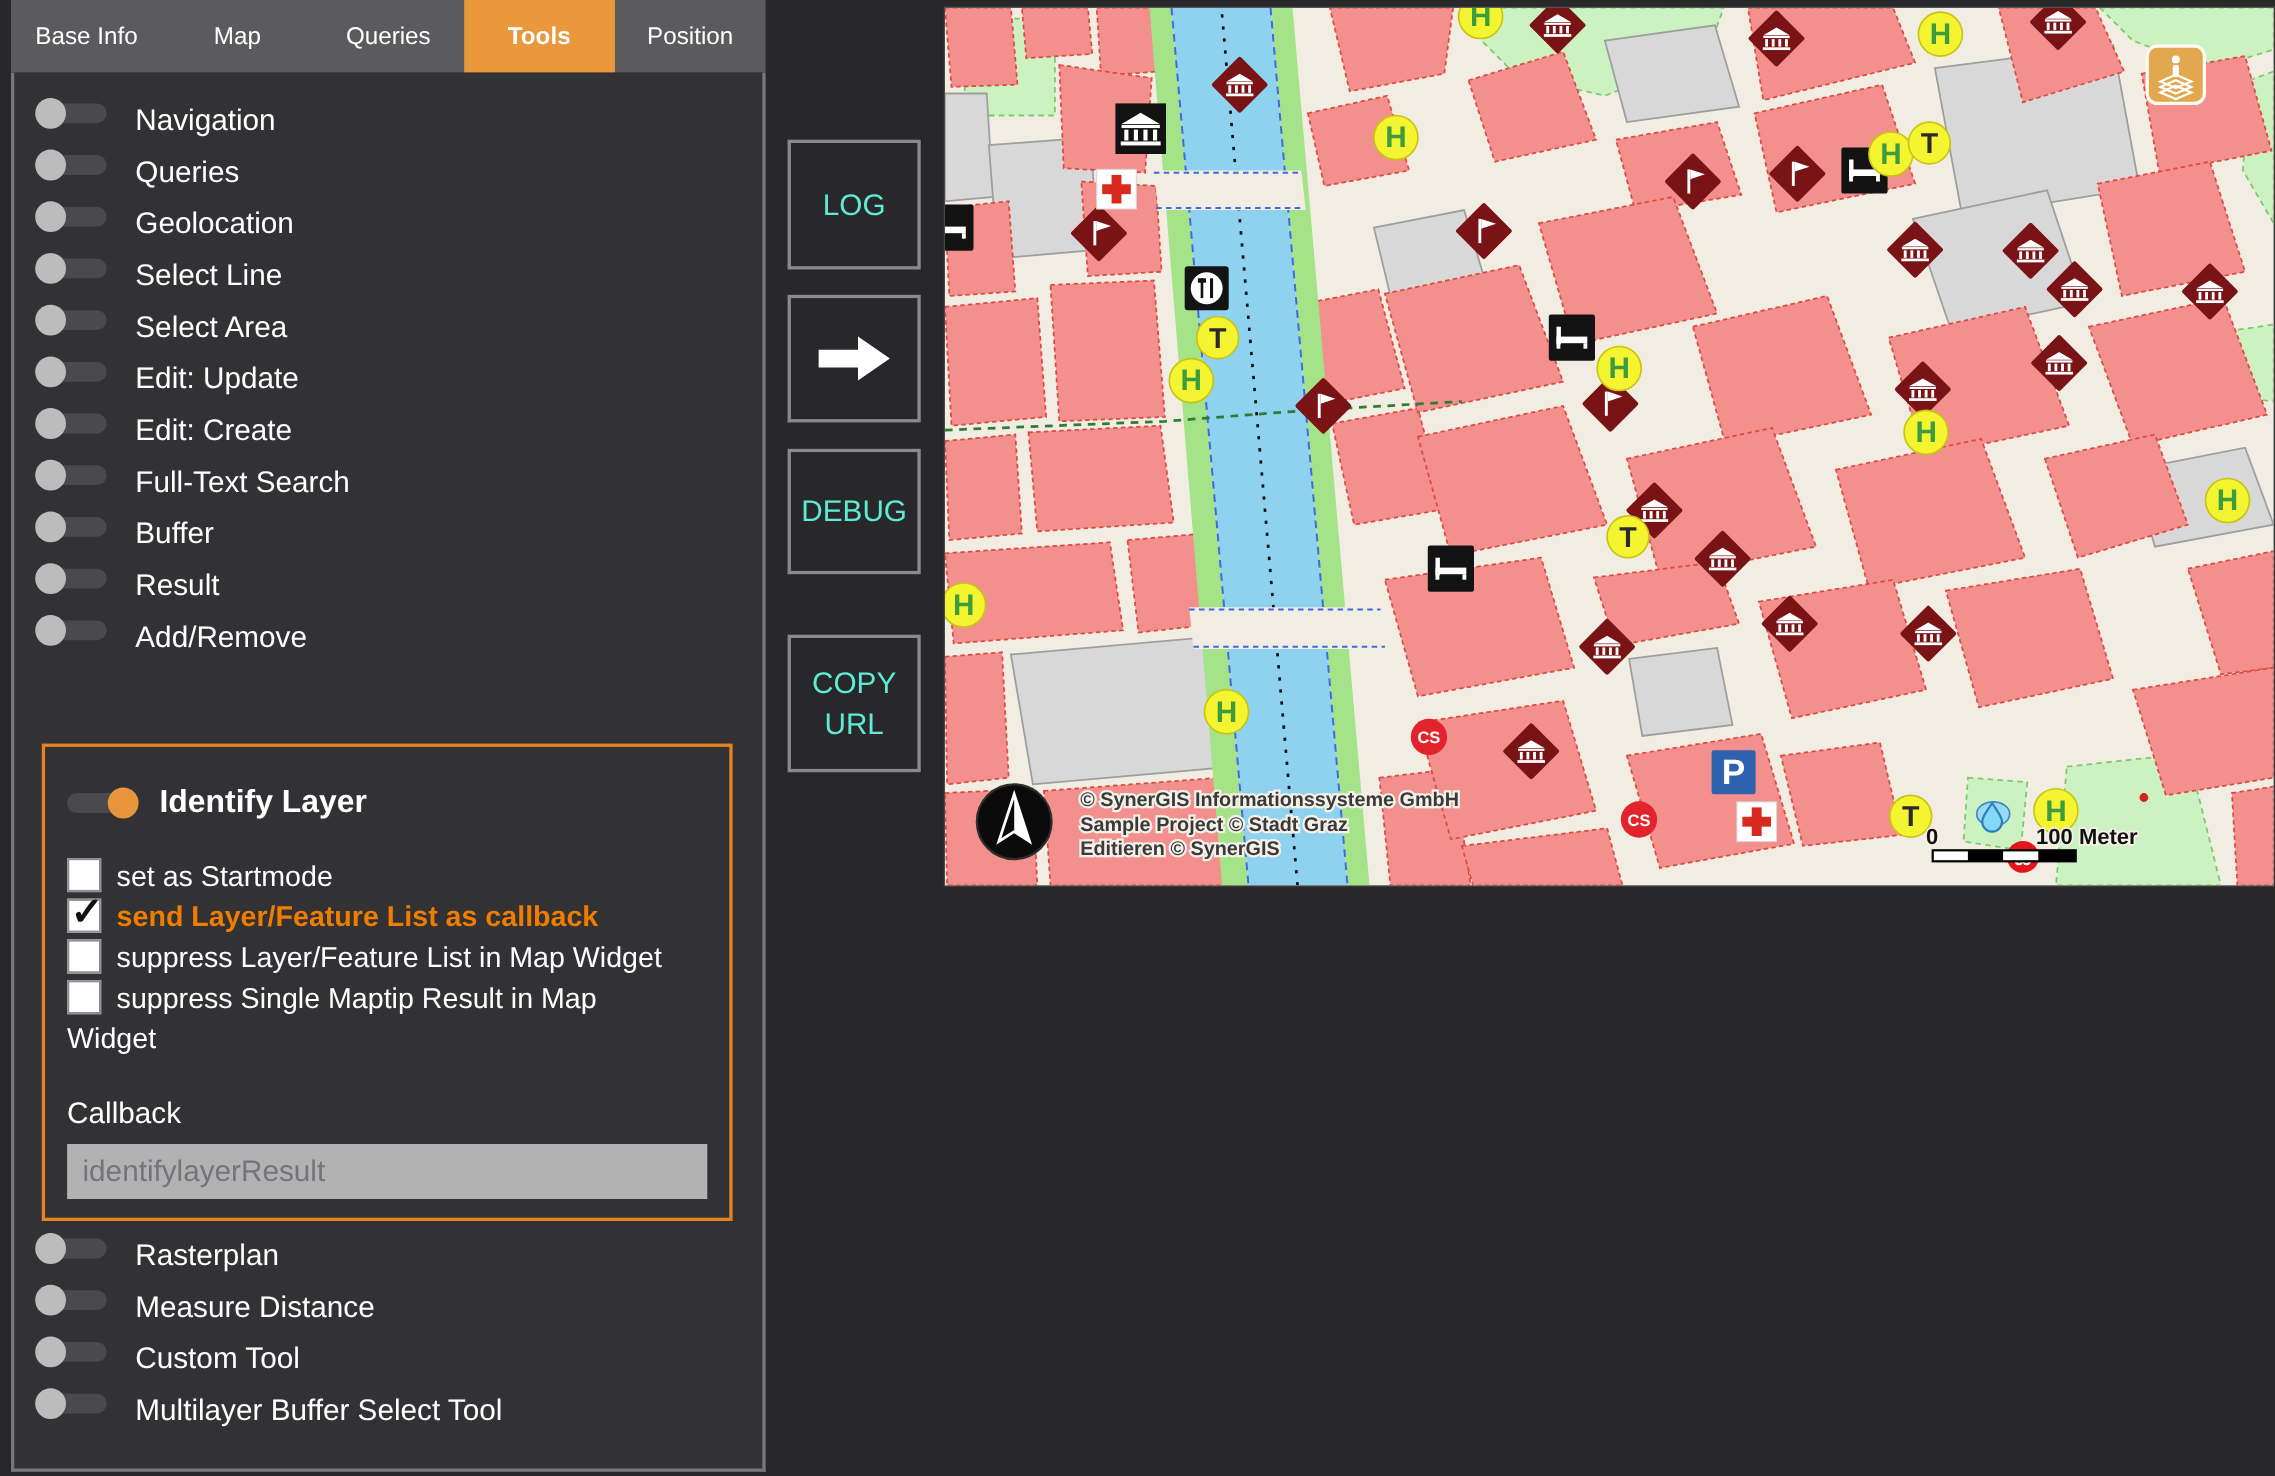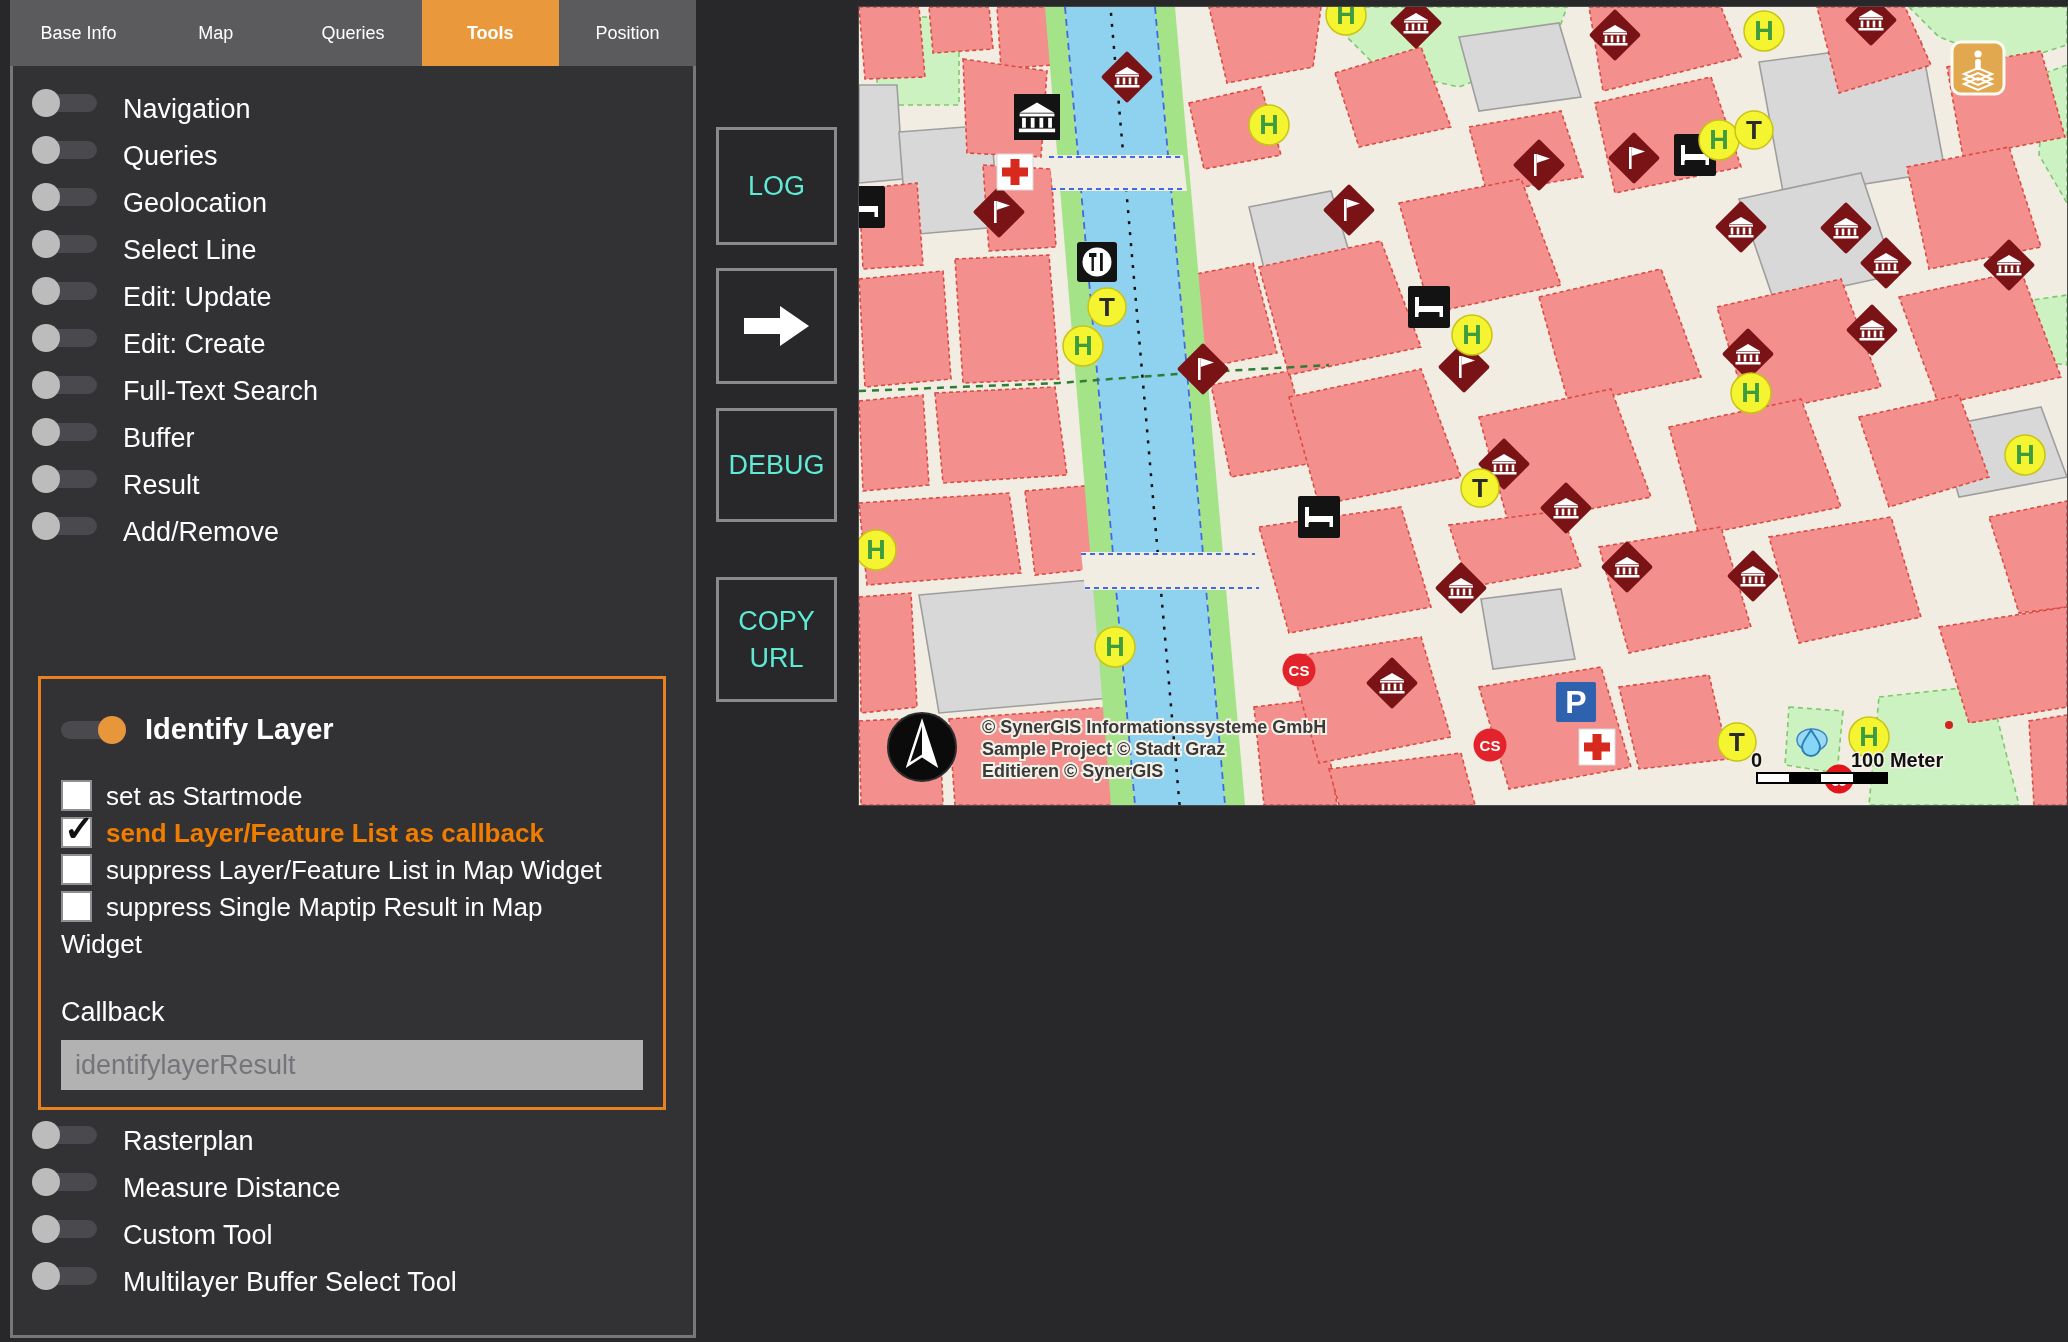--- a/index.html
+++ b/index.html
@@ -1,20 +1,20 @@
 <!DOCTYPE html>
 <html><head>
 <meta charset="utf-8">
 <style>
   html,body{margin:0;padding:0;background:#28282a;font-family:"Liberation Sans",sans-serif;}
   #stage{position:relative;width:2068px;height:1342px;background:#28282a;overflow:hidden;}
 
   
   .tabbar{position:absolute;left:10px;top:0;width:686px;height:66px;background:#5b5b5e;display:flex;}
-  .tab{flex:1;display:flex;align-items:center;justify-content:center;color:#fff;font-size:18px;cursor:pointer;}
+  .tab{flex:1;display:flex;align-items:center;justify-content:center;color:#fff;font-size:22px;cursor:pointer;}
   .tab.active{background:#e9993b;font-weight:bold;}
 
   
   .panel{position:absolute;left:10px;top:66px;width:686px;height:1272px;background:#323235;
          border:3px solid #77777a;border-top:none;box-sizing:border-box;}
   .tgl-list{position:absolute;left:22px;right:8px;}
   #toggles-top{top:28px;}
   #toggles-bottom{top:1060px;}
   .tglrow{height:47px;display:flex;align-items:flex-start;gap:26px;}
   .tgl{width:62px;height:18px;background:#4a4a4e;border-radius:9px;position:relative;flex:0 0 auto;}
@@ -89,20 +89,26 @@
         <div class="tglrow">
           <div class="tgl">
             <div class="knob"></div>
           </div>
           <div class="tgllabel">Select Line</div>
         </div>
         <div class="tglrow">
           <div class="tgl">
             <div class="knob"></div>
           </div>
+          <div class="tgllabel">Select Area</div>
+        </div>
+        <div class="tglrow">
+          <div class="tgl">
+            <div class="knob"></div>
+          </div>
           <div class="tgllabel">Edit: Update</div>
         </div>
         <div class="tglrow">
           <div class="tgl">
             <div class="knob"></div>
           </div>
           <div class="tgllabel">Edit: Create</div>
         </div>
         <div class="tglrow">
           <div class="tgl">

